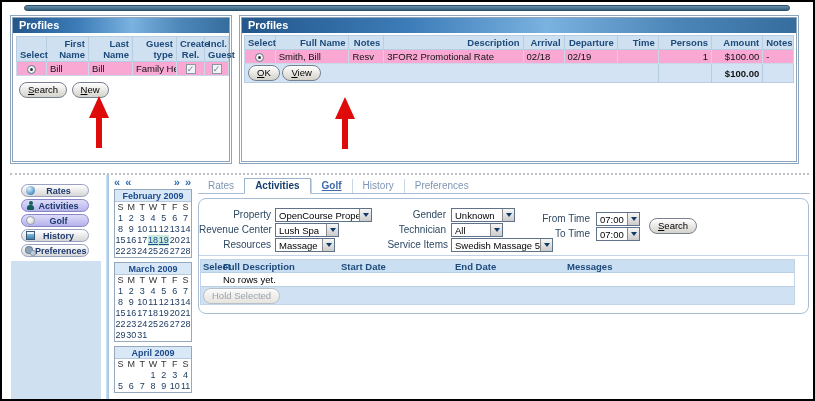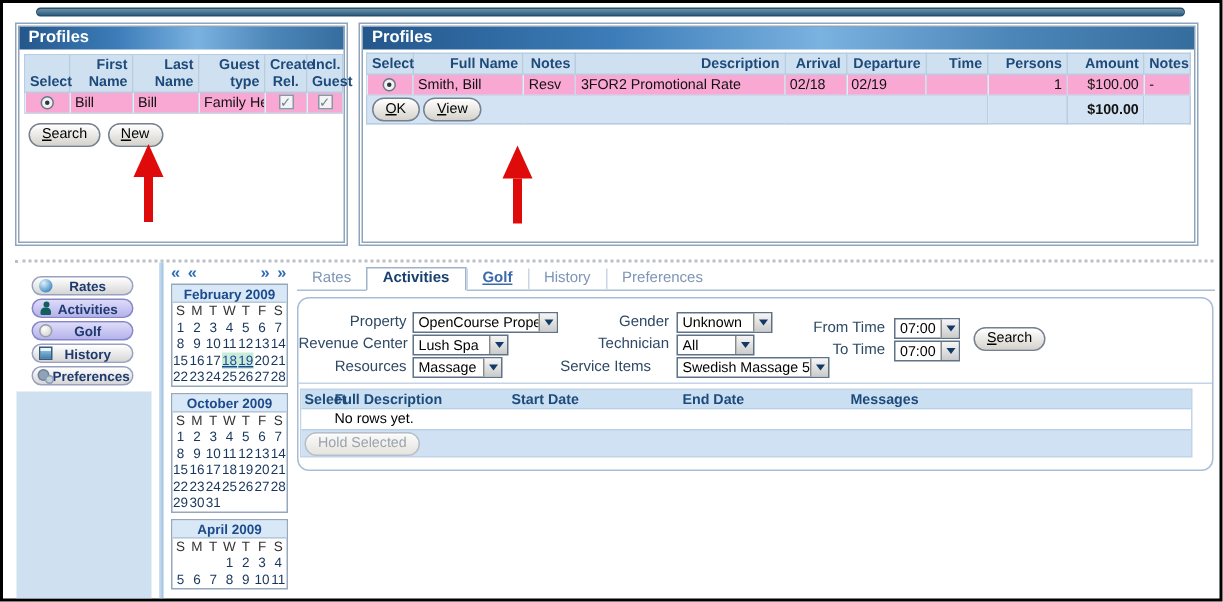--- a/index.html
+++ b/index.html
@@ -297,21 +297,21 @@
           <span class="cal-cell">22</span>
           <span class="cal-cell">23</span>
           <span class="cal-cell">24</span>
           <span class="cal-cell">25</span>
           <span class="cal-cell">26</span>
           <span class="cal-cell">27</span>
           <span class="cal-cell">28</span>
         </div>
     </div>
     <div class="cal-month">
-      <div class="cal-title">October 2009</div>
+      <div class="cal-title">March 2009</div>
       <div class="cal-dow">
           <span class="cal-cell">S</span>
           <span class="cal-cell">M</span>
           <span class="cal-cell">T</span>
           <span class="cal-cell">W</span>
           <span class="cal-cell">T</span>
           <span class="cal-cell">F</span>
           <span class="cal-cell">S</span>
         </div>
         <div class="cal-grid">
@@ -427,21 +427,21 @@
   </span>
 
   <span class="flabel" style="left:374px; top:221px; width:70px;">Technician</span>
   <span class="dd" style="left:449px; top:221px; width:52px;">
     <span class="dd-val">All</span>
     <span class="dd-btn">
         <span class="tri"></span>
       </span>
   </span>
 
-  <span class="flabel" style="left:362px; top:236px; width:70px;">Service Items</span>
+  <span class="flabel" style="left:376px; top:236px; width:70px;">Service Items</span>
   <span class="dd" style="left:449px; top:236px; width:102px;">
     <span class="dd-val">Swedish Massage 50</span>
     <span class="dd-btn">
         <span class="tri"></span>
       </span>
   </span>
 
   <span class="flabel" style="left:518px; top:210px; width:70px;">From Time</span>
   <span class="dd" style="left:594px; top:210px; width:44px;">
     <span class="dd-val">07:00</span>

